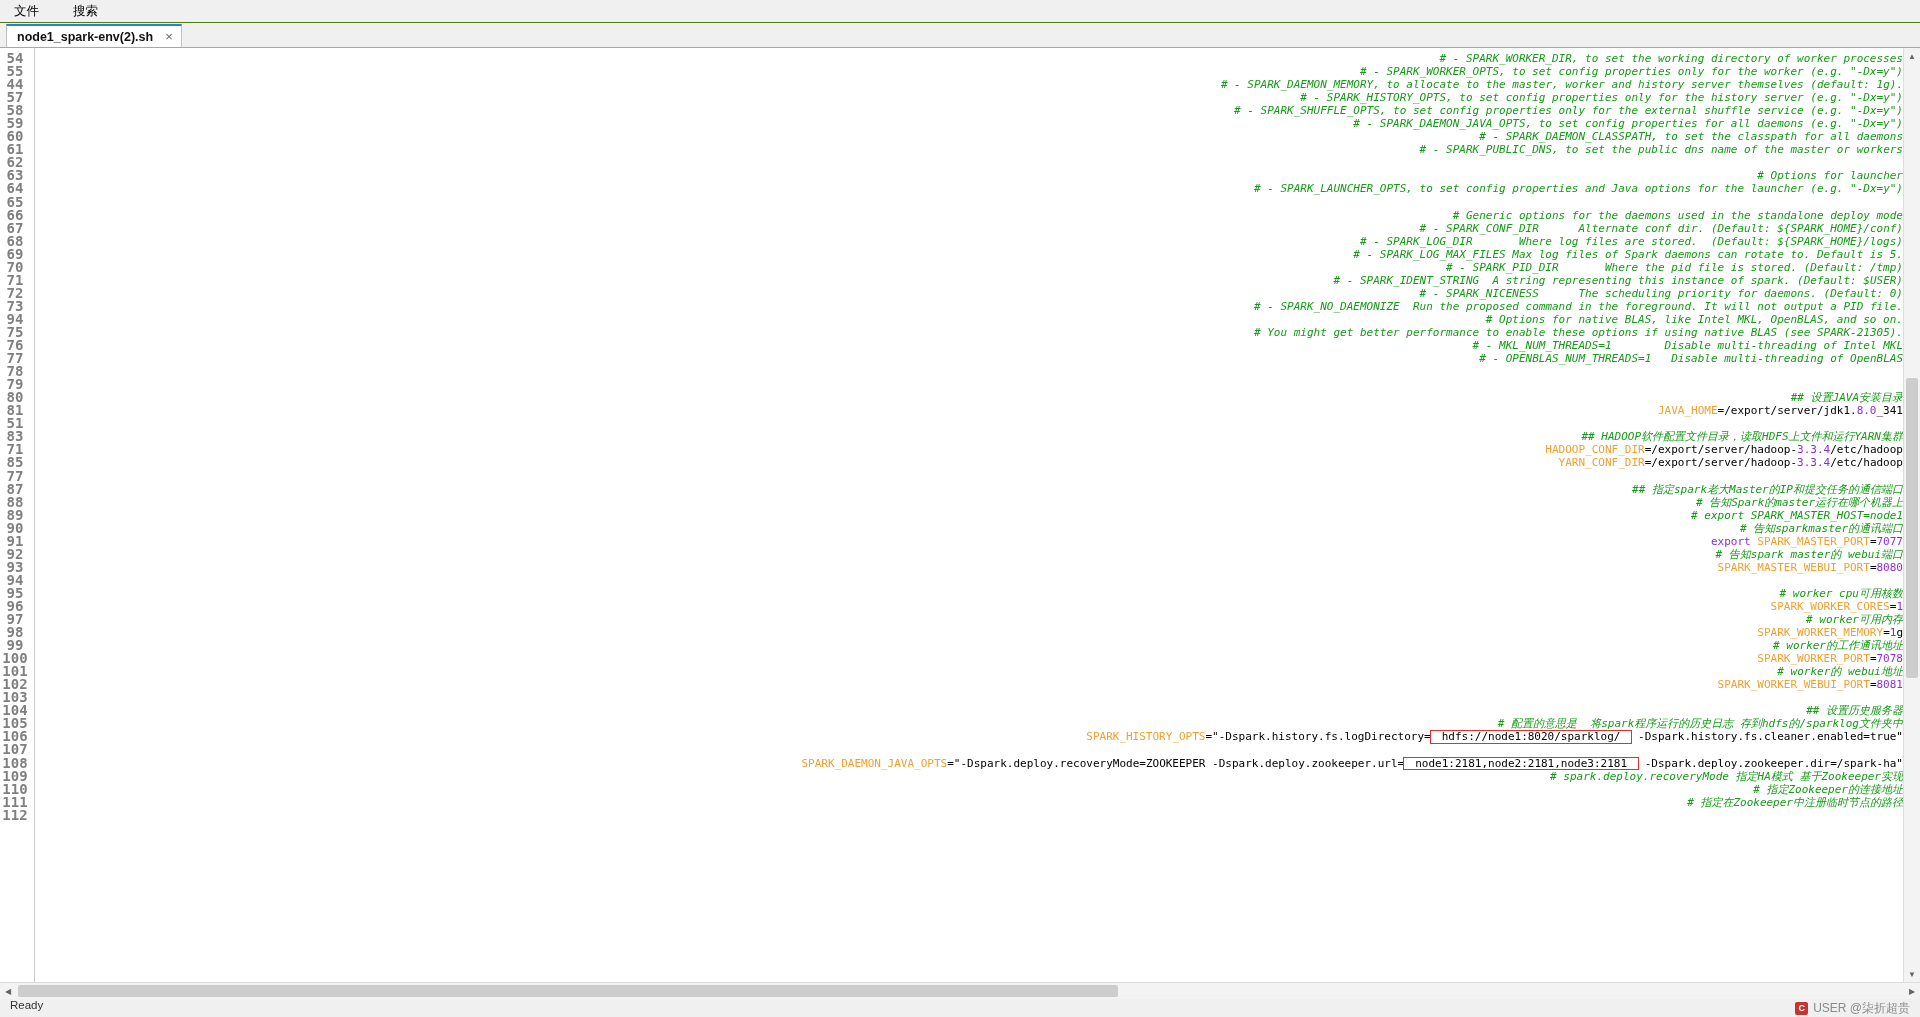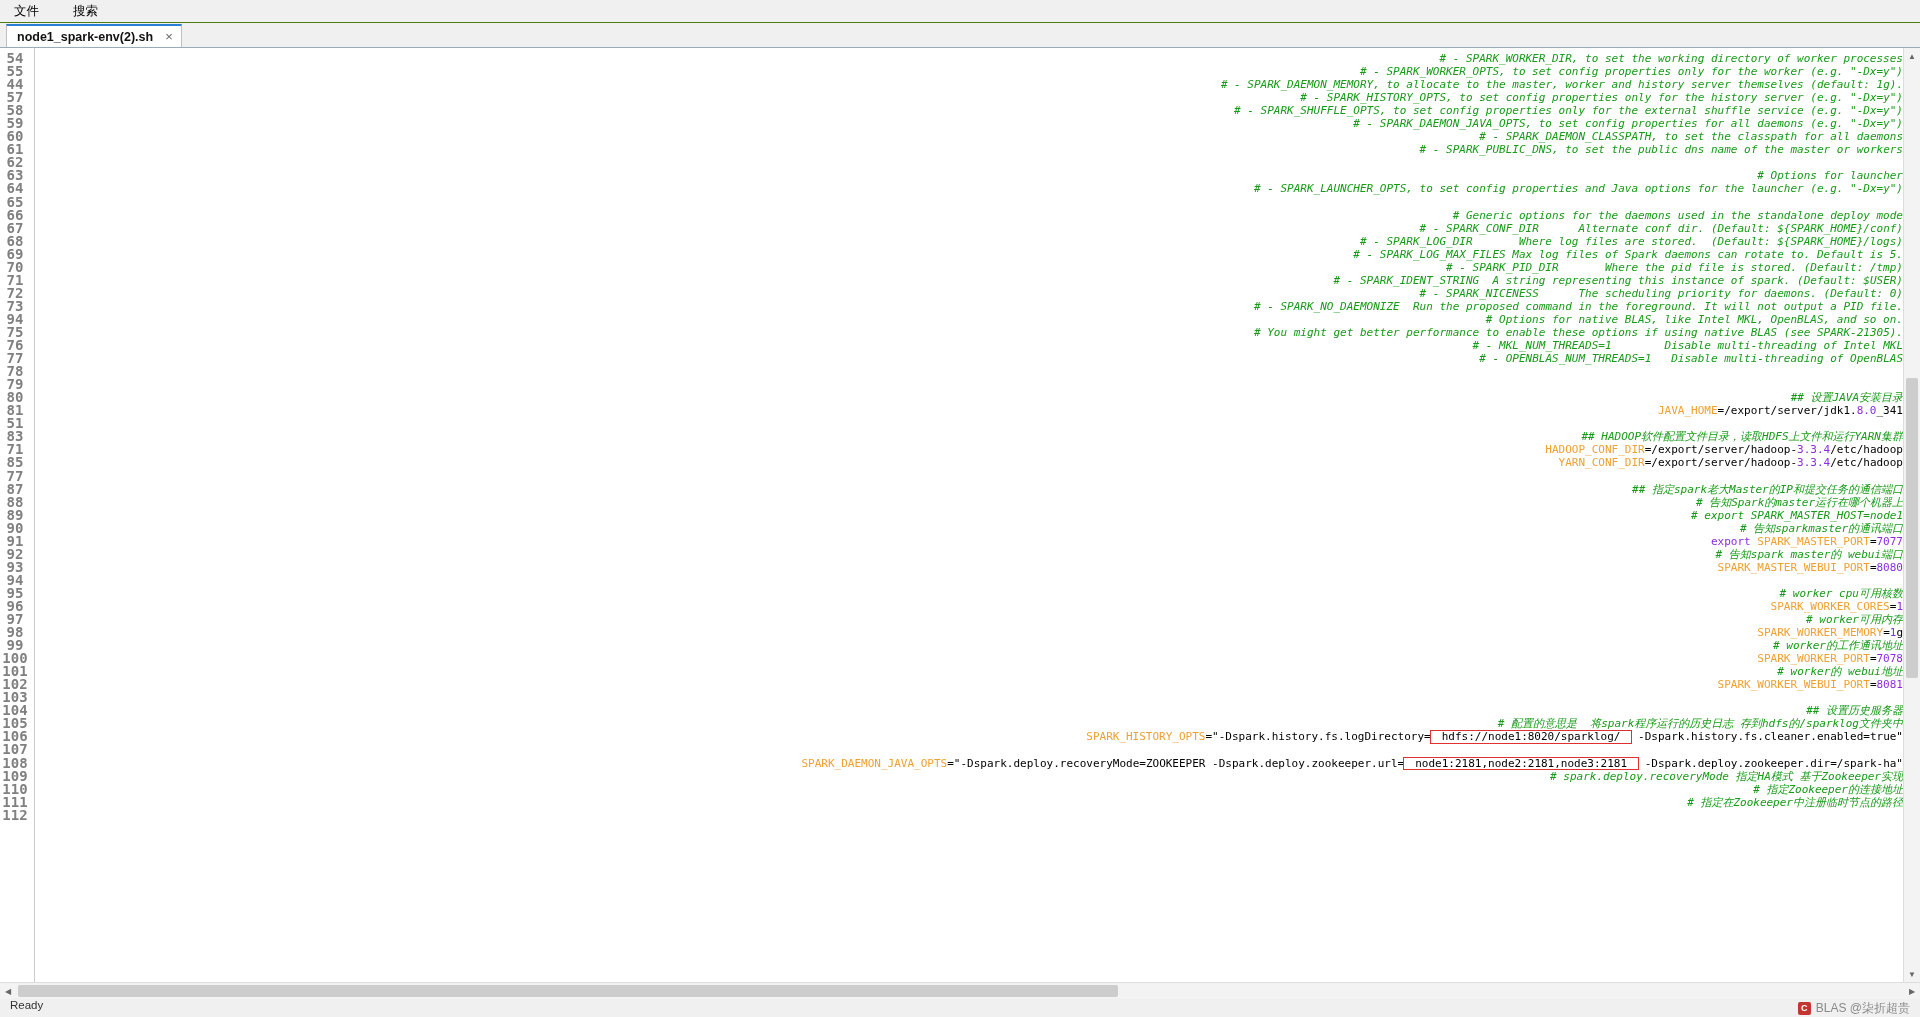--- a/index.html
+++ b/index.html
@@ -184,17 +184,17 @@
   <div class="hscroll">
     <div class="arrow">◀</div>
     <div class="thumb" style="left:18px;width:1100px;"></div>
     <div class="arrow" style="position:absolute;right:0;top:0;">▶</div>
   </div>
 
   <div class="statusbar">
     <div>Ready</div>
     <div class="watermark">
       <span class="wm-logo">C</span>
-      <span>BLAS @柒折超贵</span>
+      <span>USER @柒折超贵</span>
     </div>
   </div>
 
 </div>
 
 </body></html>

